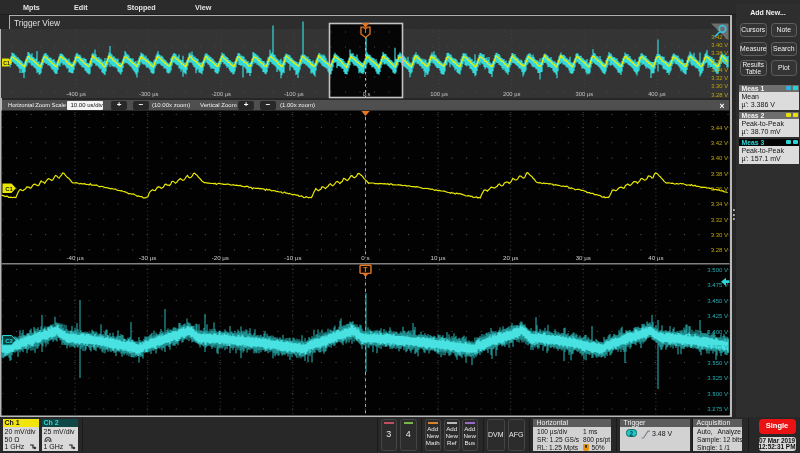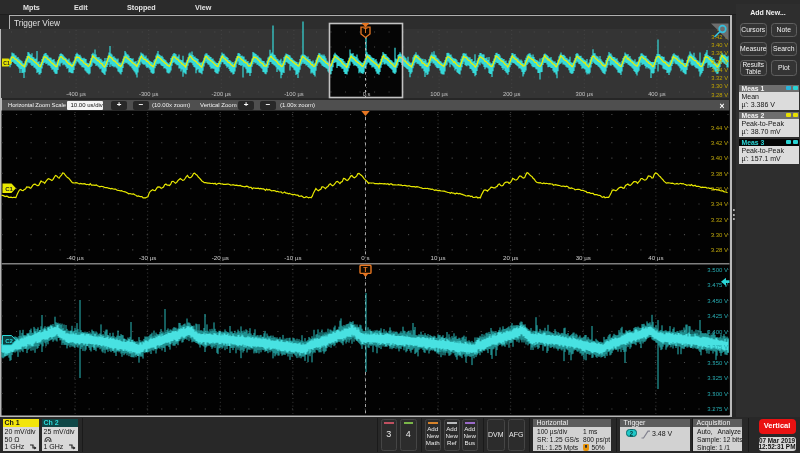--- a/index.html
+++ b/index.html
@@ -278,13 +278,13 @@
     <div style="position:absolute;left:32px;top:3.2px;font-size:7px;color:#141414">3.48 V</div>
   </div>
 <div style="position:absolute;left:693px;top:419px;width:49px;height:7.5px;background:#5c5c5c"></div>
 <div style="position:absolute;left:696.5px;top:419.3px;font-size:7px;color:#f2f2f2">Acquisition</div>
 <div style="position:absolute;left:693px;top:426.5px;width:49px;height:24.5px;background:#d2d2d2">
     <div style="position:absolute;left:4px;top:1.5px;font-size:6.6px;color:#141414">Auto,</div>
     <div style="position:absolute;left:24.5px;top:1.5px;font-size:6.6px;color:#141414">Analyze</div>
     <div style="position:absolute;left:4px;top:9.3px;font-size:6.6px;color:#141414">Sample: 12 bits</div>
     <div style="position:absolute;left:4px;top:17.1px;font-size:6.6px;color:#141414">Single: 1 /1</div>
   </div>
-<div style="position:absolute;left:758.5px;top:419px;width:37px;height:14.5px;background:#ea1212;border-radius:4px;color:#fff;font-size:7.5px;font-weight:bold;text-align:center;line-height:14.5px">Vertical</div>
+<div style="position:absolute;left:758.5px;top:419px;width:37px;height:14.5px;background:#ea1212;border-radius:4px;color:#fff;font-size:7.5px;font-weight:bold;text-align:center;line-height:14.5px">Single</div>
 <div style="position:absolute;left:758.5px;top:437px;width:37px;height:14px;background:#d8d8d8;border-radius:3px;color:#111;font-size:6.4px;font-weight:bold;text-align:center;line-height:6.6px;padding-top:0.6px">07 Mar 2019<br>12:52:31 PM</div>
 </body></html>

